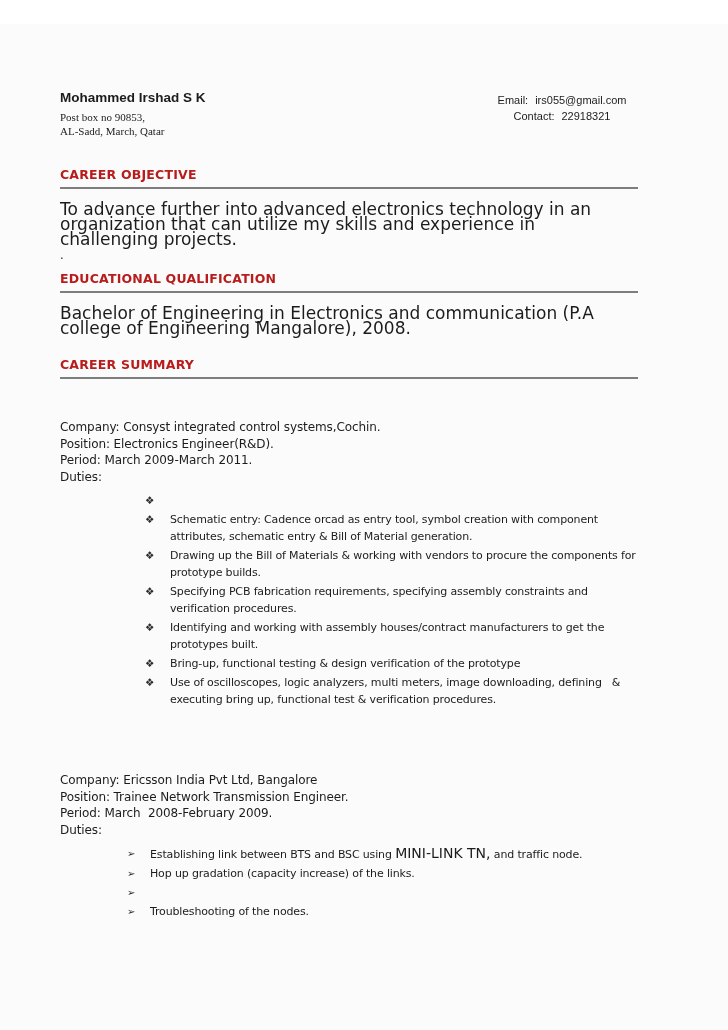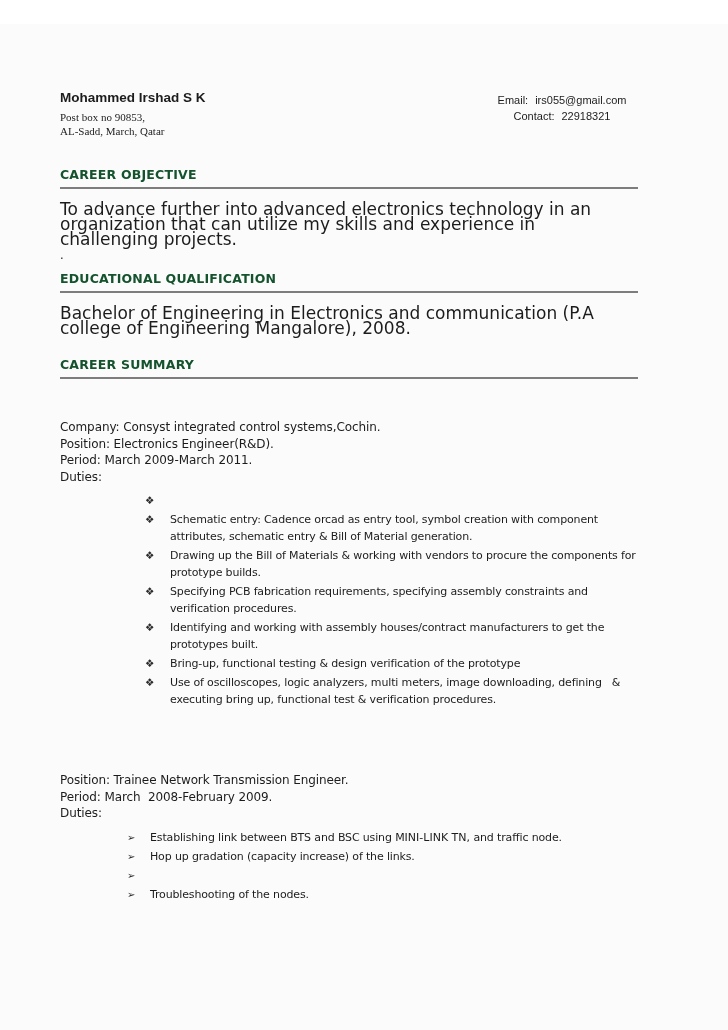--- a/index.html
+++ b/index.html
@@ -11,37 +11,37 @@
     border-bottom:2px solid #dcdcdc;
     margin-top:24px;
   }
   
   .header{display:flex;justify-content:space-between;}
   .name{font-family:"Liberation Sans",sans-serif;font-weight:bold;font-size:13.5px;line-height:16px;margin-bottom:4px;}
   .addr{font-family:Liberation Serif, serif;font-size:11px;line-height:14px;}
   .header-right{font-family:"Liberation Sans",sans-serif;font-size:11px;line-height:16px;padding-top:2px;min-width:152px;text-align:center;}
   .contact-row .label{margin-right:7px;}
   
-  .section-title{color:#14532d;font-weight:bold;font-size:12.5px;line-height:14px;letter-spacing:0.2px;}
+  .section-title{color:#b91c1c;font-weight:bold;font-size:12.5px;line-height:14px;letter-spacing:0.2px;}
   .rule{height:2px;background:#7d7d7d;margin-top:5px;}
   .sec-objective{margin-top:30px;}
   .sec-education{margin-top:10px;}
   .sec-summary{margin-top:22px;}
   .body-text{margin:13px 0 0 0;font-size:17px;line-height:15px;white-space:pre-wrap;}
   .stray{margin:1px 0 0 0;font-size:11.5px;line-height:14px;}
   
   .job1{margin-top:40px;}
   .job2{margin-top:64px;}
   .job-line{font-weight:normal;font-size:12px;line-height:16.5px;letter-spacing:-0.1px;white-space:pre-wrap;}
   ul.duties{list-style:none;margin:7px 0 0 0;padding:0;}
   ul.duties li{display:flex;font-size:11px;line-height:17px;letter-spacing:-0.15px;margin:0 0 2px 0;}
   ul.duties .txt{flex:1;white-space:pre-wrap;}
   .d1 li .marker{margin-left:85px;width:25px;flex:none;font-size:10.5px;color:#2b2b2b;}
   .d2 li .marker{margin-left:67px;width:23px;flex:none;font-size:10px;color:#2b2b2b;}
-  .mini{font-size:11px;letter-spacing:0;}
+  .mini{font-size:14px;letter-spacing:0;}
 </style>
 </head>
 <body>
 
 <div class="page">
 
   <div class="header">
     <div class="header-left">
       <div class="name">Mohammed Irshad S K</div>
       <div class="addr">Post box no 90853,</div>
@@ -104,20 +104,21 @@
             <span class="txt">Bring-up, functional testing &amp; design verification of the prototype</span>
           </li>
         <li>
             <span class="marker">❖</span>
             <span class="txt">Use of oscilloscopes, logic analyzers, multi meters, image downloading, defining   &amp; executing bring up, functional test &amp; verification procedures.</span>
           </li>
       </ul>
     </div>
 
     <div class="job job2">
+      <div class="job-line">Company: Ericsson India Pvt Ltd, Bangalore</div>
       <div class="job-line">Position: Trainee Network Transmission Engineer.</div>
       <div class="job-line">Period: March  2008-February 2009.</div>
       <div class="job-line">Duties:</div>
       <ul class="duties d2">
         <li>
           <span class="marker">➢</span>
           <span class="txt"><span>Establishing link between BTS and BSC using </span><span class="mini">MINI-LINK TN,</span><span> and traffic node.</span></span>
         </li>
         <li>
             <span class="marker">➢</span>

